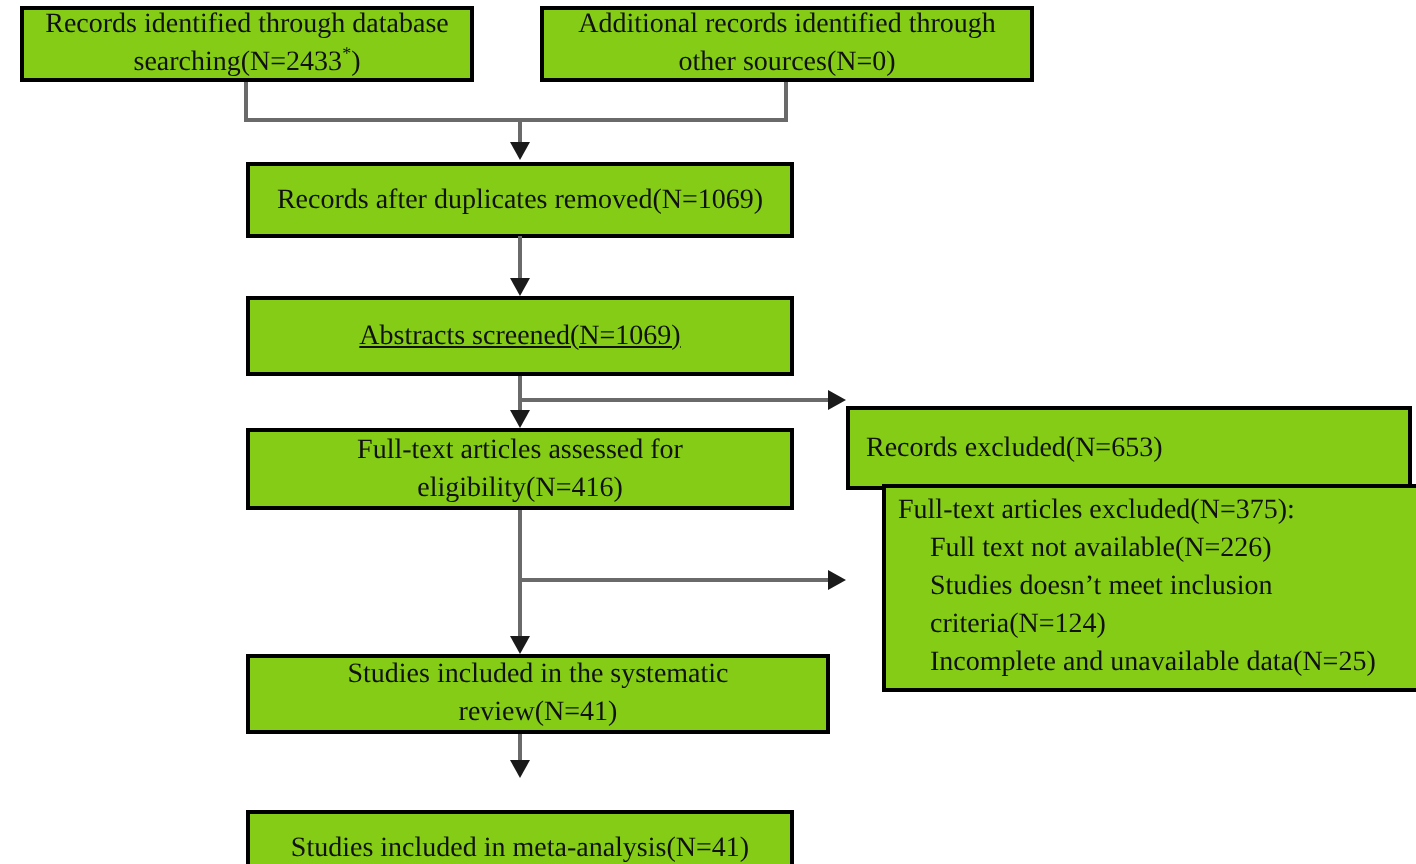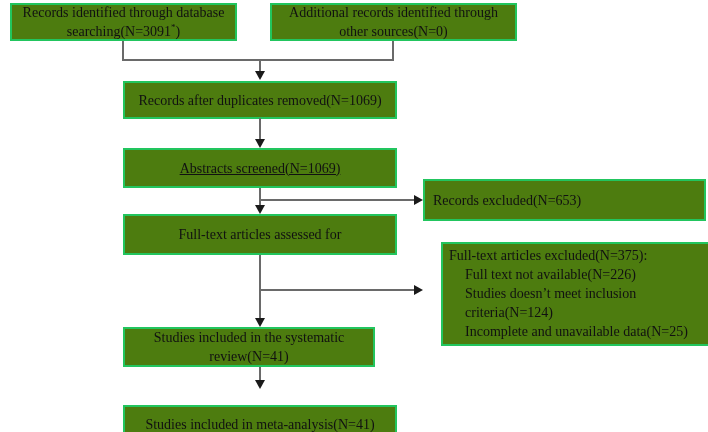--- a/index.html
+++ b/index.html
@@ -2,36 +2,36 @@
 <html><head>
 <meta charset="utf-8">
 <style>
   html,body{margin:0;padding:0;background:#ffffff;}
   .stage{
     position:relative;width:708px;height:432px;background:#ffffff;
     font-family:"Liberation Serif","DejaVu Serif",serif;
     color:#111111;overflow:hidden;
   }
   .box{
-    position:absolute;border:2px solid #22c55e;background:#4d7c0f;
+    position:absolute;border:2px solid #000000;background:#84cc16;
     box-sizing:border-box;font-size:14px;line-height:19px;
   }
   .center{display:flex;flex-direction:column;align-items:center;justify-content:center;text-align:center;}
-  .leftalign{display:flex;flex-direction:column;justify-content:center;text-align:left;padding-left:8px;}
+  .leftalign{display:flex;flex-direction:column;justify-content:center;text-align:left;padding-left:8px;margin-top:24px;}
   .bline{white-space:nowrap;}
   .sup{font-size:9px;vertical-align:super;line-height:0;}
   
   .b1{left:10px;top:3px;width:227px;height:38px;}
   .b2{left:270px;top:3px;width:247px;height:38px;}
   .b3{left:123px;top:81px;width:274px;height:38px;}
   .b4{left:123px;top:148px;width:274px;height:40px;text-decoration:underline;}
   .b5{left:123px;top:214px;width:274px;height:41px;text-align:center;}
   .b6{left:423px;top:179px;width:283px;height:42px;}
   .b7{left:441px;top:242px;width:283px;height:104px;padding:2px 4px 0 6px;}
-  .b8{left:123px;top:327px;width:252px;height:40px;}
+  .b8{left:123px;top:327px;width:292px;height:40px;}
   .b9{left:123px;top:389px;width:274px;height:39px;margin-top:16px;}
   .b7-title{text-align:left;}
   .b7-item{text-align:left;padding-left:16px;}
   
   .vline,.hline{position:absolute;background:#6a6a6a;}
   .vline{width:2px;}
   .hline{height:2px;}
   .arr-down{
     position:absolute;width:0;height:0;
     border-left:5px solid transparent;border-right:5px solid transparent;
@@ -60,21 +60,21 @@
   .l-b8-b9{left:259px;top:367px;height:16px;}
   .a-b9{left:255px;top:380px;}
 </style>
 </head>
 <body>
 
 <div class="stage">
 
   <div class="box b1 center">
     <div class="bline">Records identified through database</div>
-    <div class="bline"><span>searching(N=3091</span><sup class="sup">*</sup><span>)</span></div>
+    <div class="bline"><span>searching(N=2433</span><sup class="sup">*</sup><span>)</span></div>
   </div>
 
   <div class="box b2 center">
     <div class="bline">Additional records identified through</div>
     <div class="bline">other sources(N=0)</div>
   </div>
 
   <div class="vline l-b1-down"></div>
   <div class="vline l-b2-down"></div>
   <div class="hline l-merge"></div>
@@ -96,20 +96,21 @@
   <div class="arr-down a-b5"></div>
   <div class="hline l-branch1"></div>
   <div class="arr-right a-b6"></div>
 
   <div class="box b6 leftalign">
     <div class="bline">Records excluded(N=653)</div>
   </div>
 
   <div class="box b5 center">
     <div class="bline">Full-text articles assessed for</div>
+    <div class="bline">eligibility(N=416)</div>
   </div>
 
   <div class="vline l-b5-b8"></div>
   <div class="arr-down a-b8"></div>
   <div class="hline l-branch2"></div>
   <div class="arr-right a-b7"></div>
 
   <div class="box b7">
     <div class="b7-title">Full-text articles excluded(N=375):</div>
     <div class="b7-item">Full text not available(N=226)</div>

